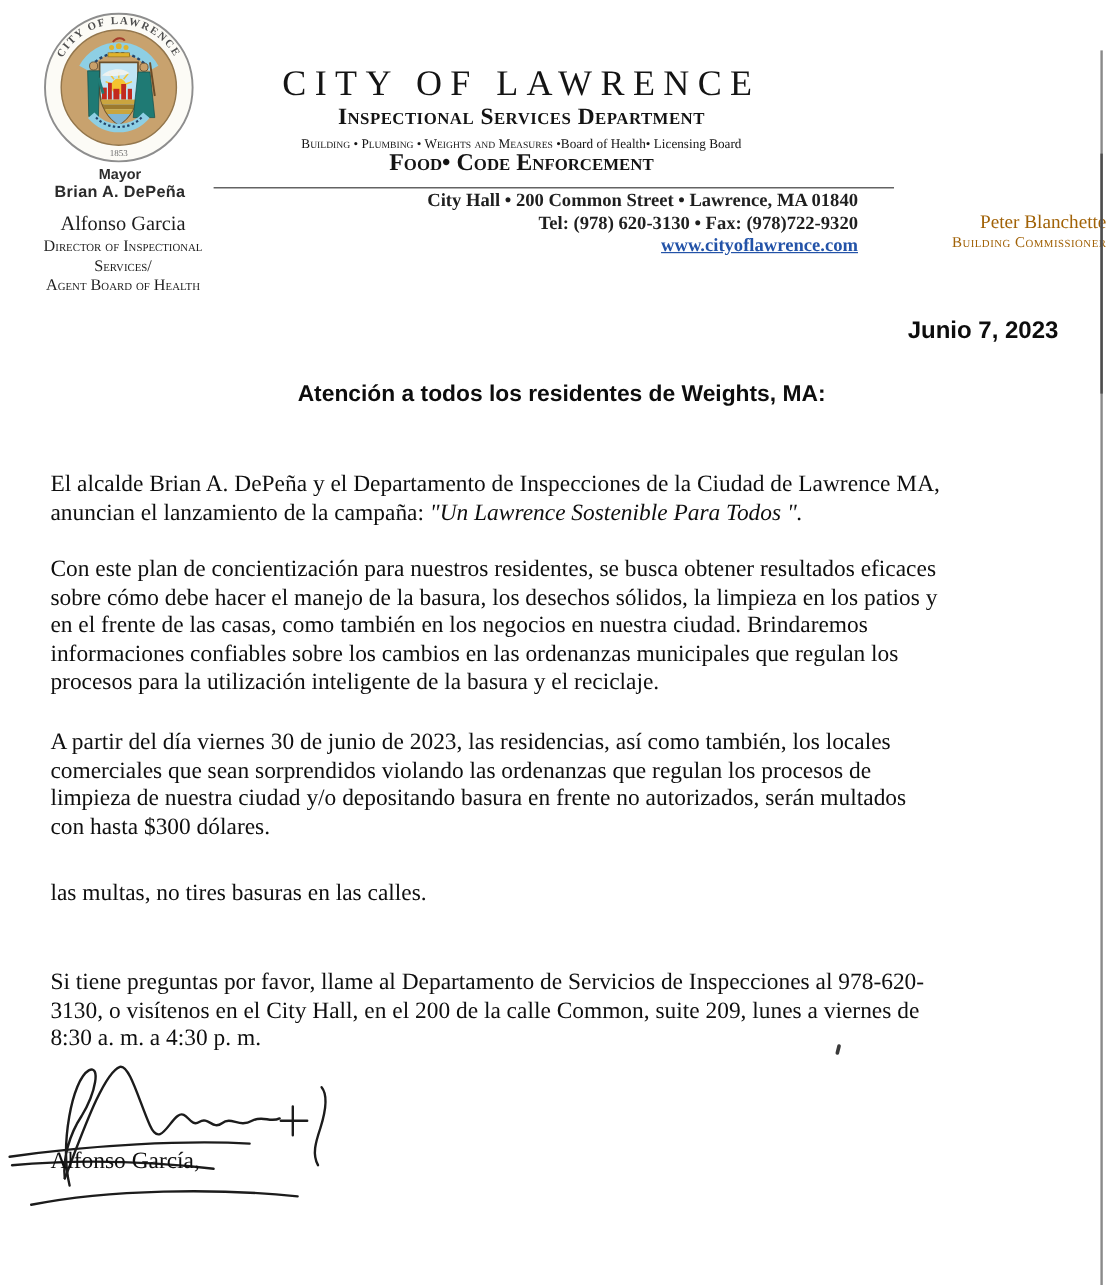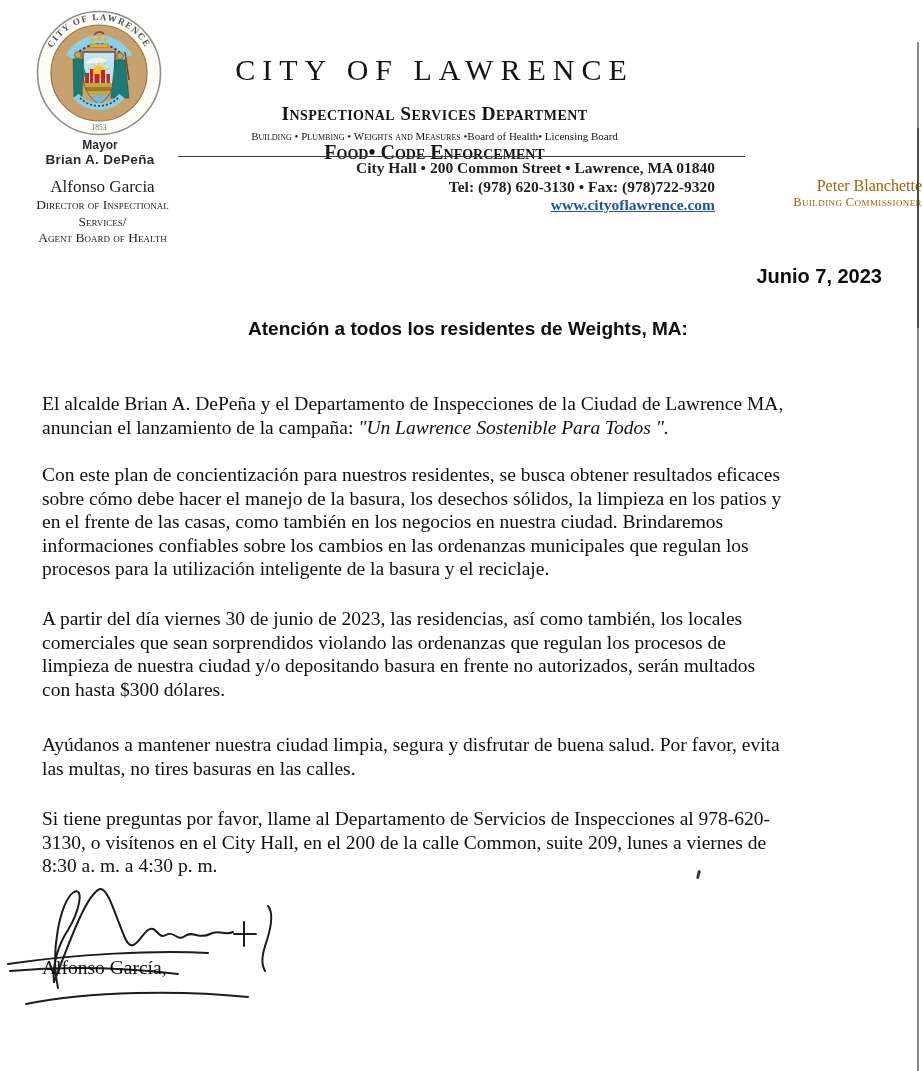--- a/index.html
+++ b/index.html
@@ -16,21 +16,21 @@
   .mayor-block { left:25px; top:139px; width:150px; text-align:center;
     font-family:"Liberation Sans", sans-serif; font-weight:bold; color:#2b2b2b; }
   .mayor-label { font-size:12px; line-height:13px; }
   .mayor-name { font-size:13.5px; line-height:15px; letter-spacing:.3px; }
   .left-official { left:10px; top:177px; width:185px; text-align:center; color:#1c1c1c; }
   .left-official-name { font-size:17px; line-height:20px; }
   .left-official-title div { font-variant:small-caps; font-size:13.5px; line-height:16.5px; font-weight:500; }
 
   .header-center { left:172px; top:54px; width:525px; text-align:center; color:#141414; }
   .lh-title { font-size:30px; letter-spacing:7px; font-weight:500; line-height:32px; }
-  .lh-dept { font-variant:small-caps; font-size:19.5px; font-weight:600; line-height:24px; margin-top:16px; letter-spacing:.4px; }
+  .lh-dept { font-variant:small-caps; font-size:19.5px; font-weight:600; line-height:24px; margin-top:0; letter-spacing:.4px; }
   .lh-svc1 { font-size:11px; font-weight:400; line-height:16px; margin-top:2px; }
   .lh-svc2 { font-variant:small-caps; font-size:20px; font-weight:700; line-height:16px; }
 
   .divider { left:178px; top:156px; width:567px; border-top:1.6px solid #3d3d3d; height:0; }
 
   .address-block { left:180px; top:159px; width:535px; text-align:right;
     font-size:15.5px; font-weight:600; color:#1f1f1f; line-height:18.5px; }
   .website a, .website span.link { color:#2353a8; text-decoration:underline; cursor:pointer; font-weight:600; }
 
   .right-official { left:752px; top:177px; width:170px; text-align:right; color:#a16207; }
@@ -171,21 +171,20 @@
       <div>informaciones confiables sobre los cambios en las ordenanzas municipales que regulan los</div>
       <div>procesos para la utilización inteligente de la basura y el reciclaje.</div>
     </div>
   <div class="abs para p3">
       <div>A partir del día viernes 30 de junio de 2023, las residencias, así como también, los locales</div>
       <div>comerciales que sean sorprendidos violando las ordenanzas que regulan los procesos de</div>
       <div>limpieza de nuestra ciudad y/o depositando basura en frente no autorizados, serán multados</div>
       <div>con hasta $300 dólares.</div>
     </div>
   <div class="abs para p4">
-      <div>Ayúdanos a mantener nuestra ciudad limpia, segura y disfrutar de buena salud. Por favor, evita</div>
       <div>las multas, no tires basuras en las calles.</div>
     </div>
   <div class="abs para p5">
       <div>Si tiene preguntas por favor, llame al Departamento de Servicios de Inspecciones al 978-620-</div>
       <div>3130, o visítenos en el City Hall, en el 200 de la calle Common, suite 209, lunes a viernes de</div>
       <div>8:30 a. m. a 4:30 p. m.</div>
     </div>
 
   <div class="abs sig-wrap">
     <svg width="310" height="135" viewBox="0 0 310 135">

